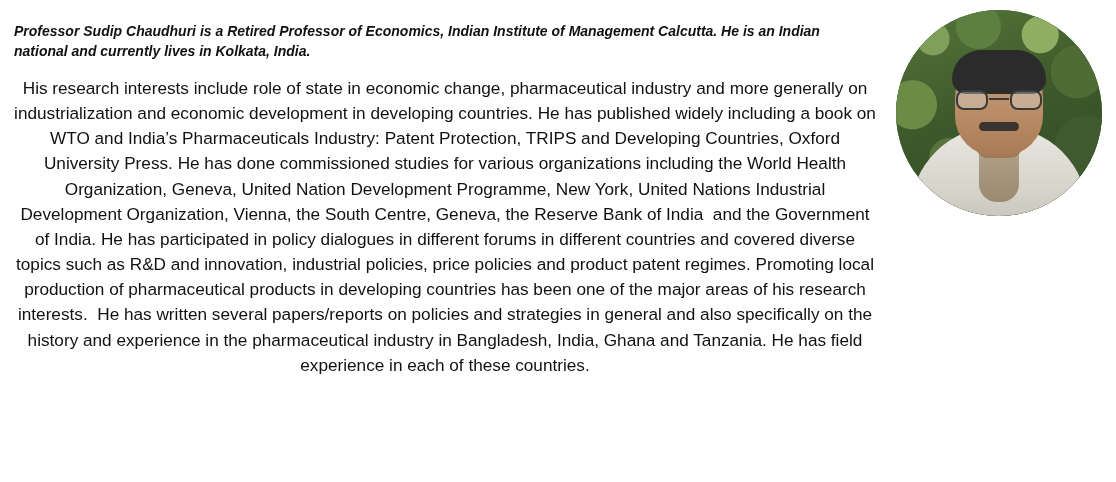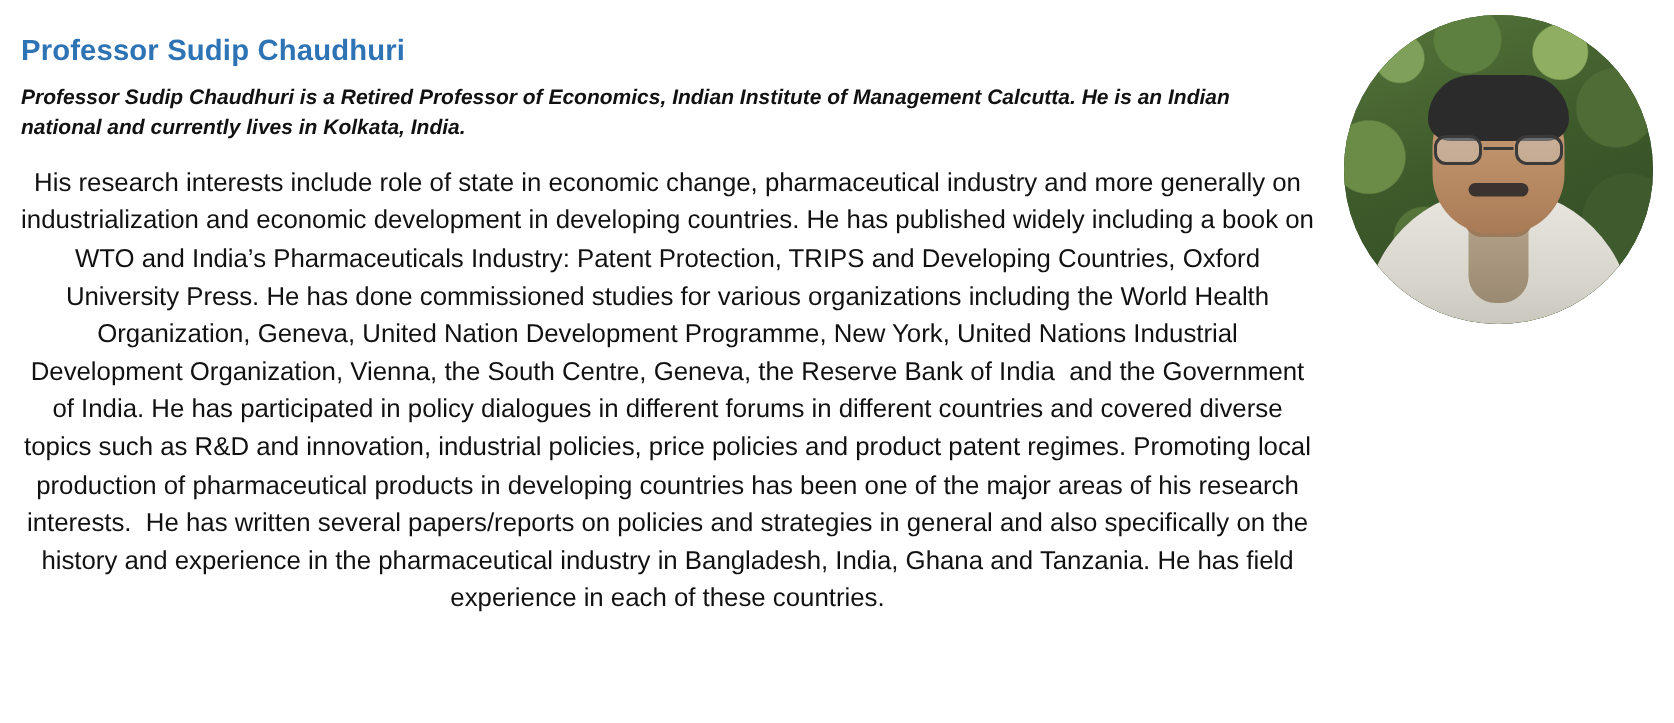--- a/index.html
+++ b/index.html
@@ -167,21 +167,20 @@
     background: #3a3330;
     border-radius: 6px;
   }
 </style>
 </head>
 <body>
 
 <div class="page">
 
   <div class="bio-block">
-    <h1 class="name">Professor Sudip Chaudhuri</h1>
     <p class="subtitle">Professor Sudip Chaudhuri is a Retired Professor of Economics, Indian Institute of Management Calcutta. He is an Indian national and currently lives in Kolkata, India.</p>
     <p class="body-text">His research interests include role of state in economic change, pharmaceutical industry and more generally on industrialization and economic development in developing countries. He has published widely including a book on WTO and India’s Pharmaceuticals Industry: Patent Protection, TRIPS and Developing Countries, Oxford University Press. He has done commissioned studies for various organizations including the World Health Organization, Geneva, United Nation Development Programme, New York, United Nations Industrial Development Organization, Vienna, the South Centre, Geneva, the Reserve Bank of India  and the Government of India. He has participated in policy dialogues in different forums in different countries and covered diverse topics such as R&amp;D and innovation, industrial policies, price policies and product patent regimes. Promoting local production of pharmaceutical products in developing countries has been one of the major areas of his research interests.  He has written several papers/reports on policies and strategies in general and also specifically on the history and experience in the pharmaceutical industry in Bangladesh, India, Ghana and Tanzania. He has field experience in each of these countries.</p>
   </div>
 
   <div class="portrait-wrap">
     <div class="portrait">
       <div class="bg-foliage"></div>
       <div class="shoulders"></div>
       <div class="neck"></div>
       <div class="head"></div>

